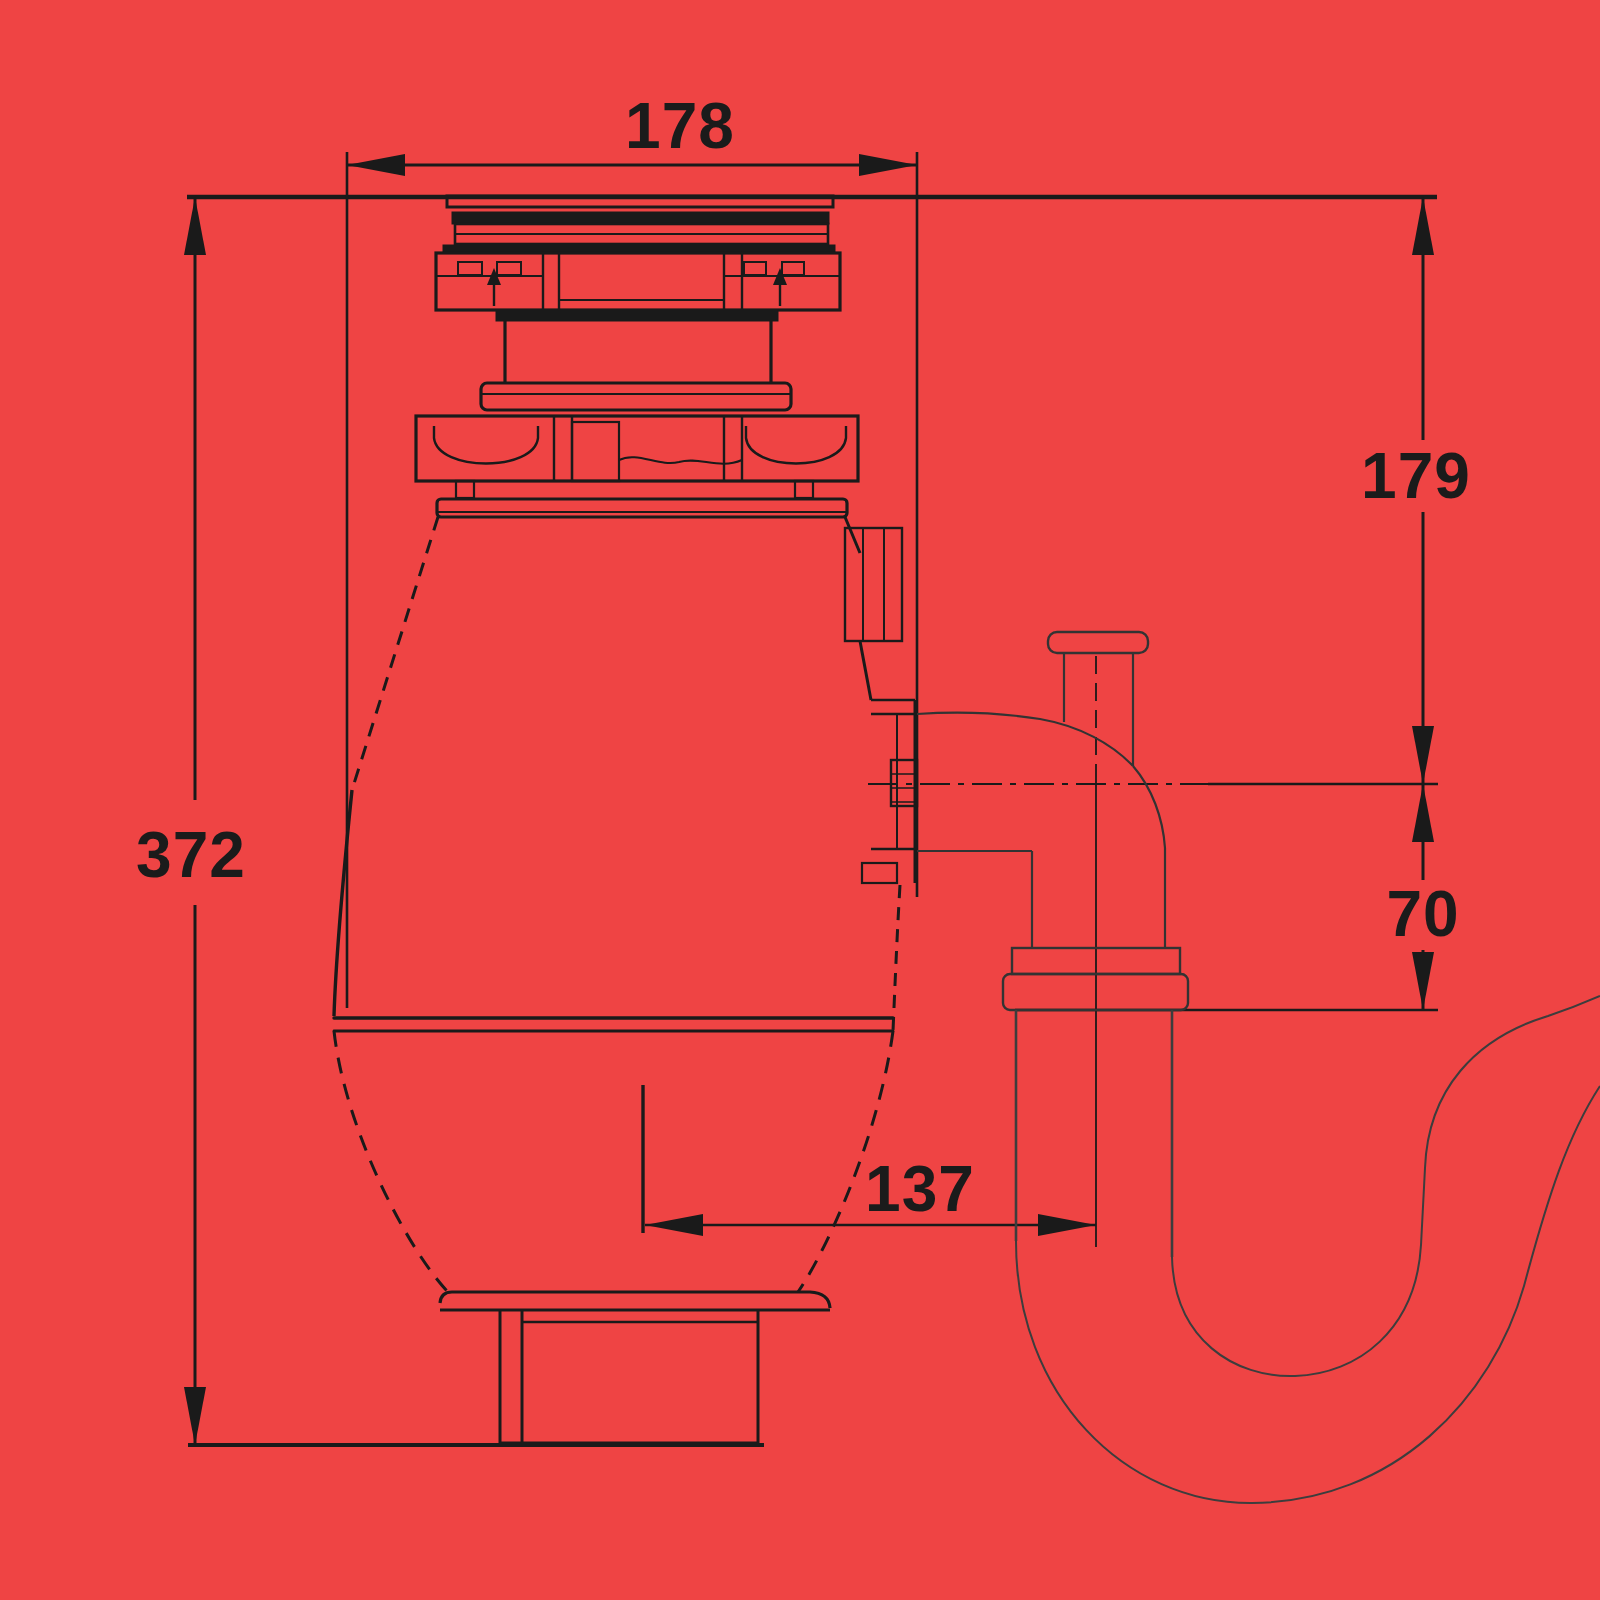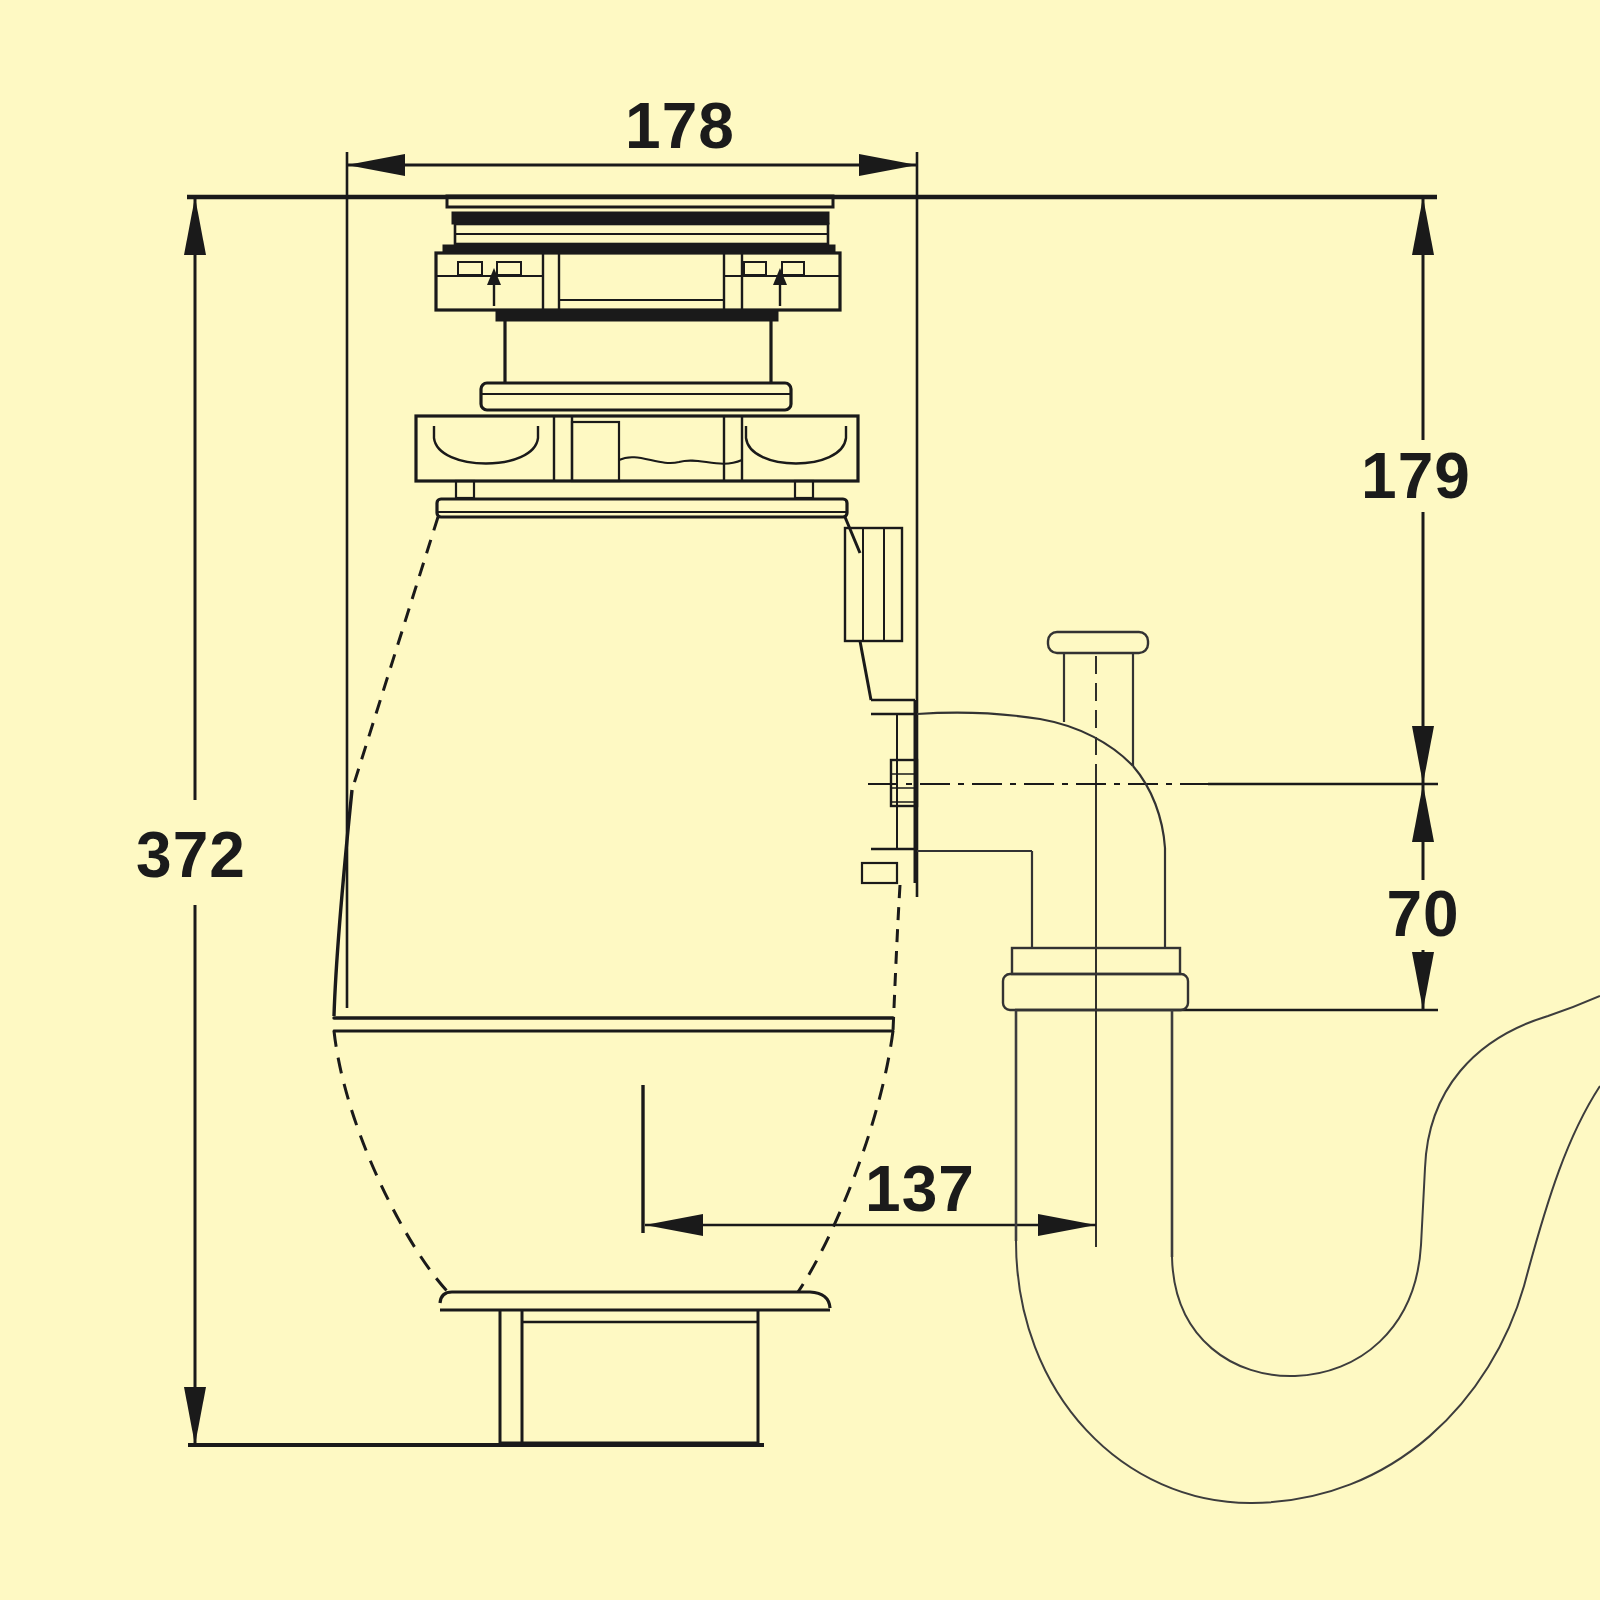--- a/index.html
+++ b/index.html
@@ -1,16 +1,16 @@
 <!DOCTYPE html>
 <html><head>
 <meta charset="utf-8">
 <style>
   html,body{margin:0;padding:0;background:#ffffff;}
-  #canvas{position:relative;width:1600px;height:1600px;background:#fef9c3;overflow:hidden;
+  #canvas{position:relative;width:1600px;height:1600px;background:#ef4444;overflow:hidden;
           font-family:"Liberation Sans", sans-serif;}
   svg{display:block;}
   text.dim{font-family:"Liberation Sans", sans-serif;font-weight:700;font-size:64px;fill:#1b1b1b;
            text-anchor:middle;letter-spacing:1px;}
 </style>
 </head>
 <body>
 
 <div id="canvas">
 <svg width="1600" height="1600" viewBox="0 0 1600 1600">

